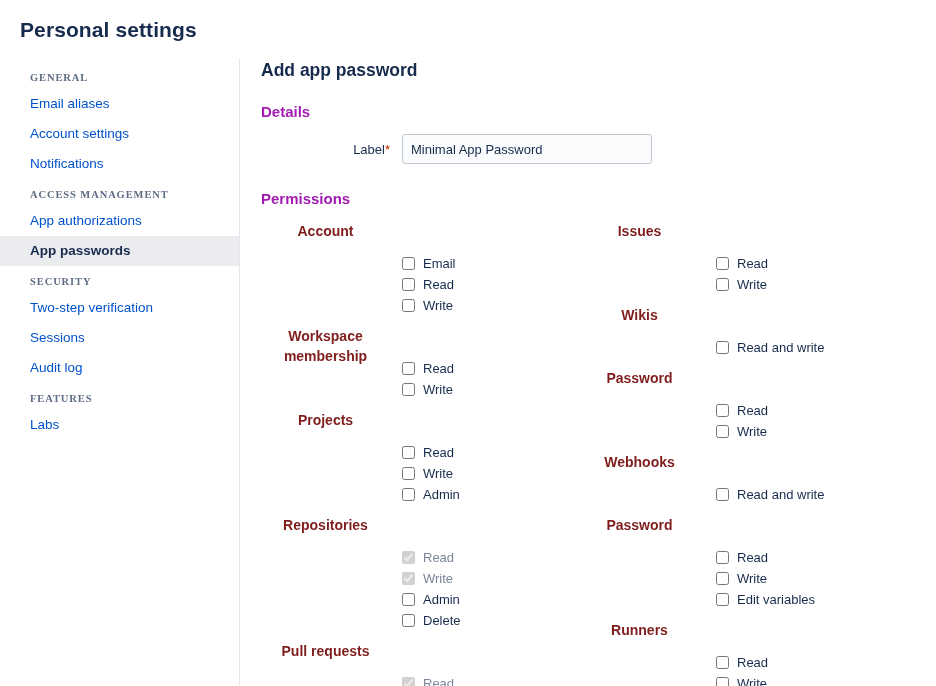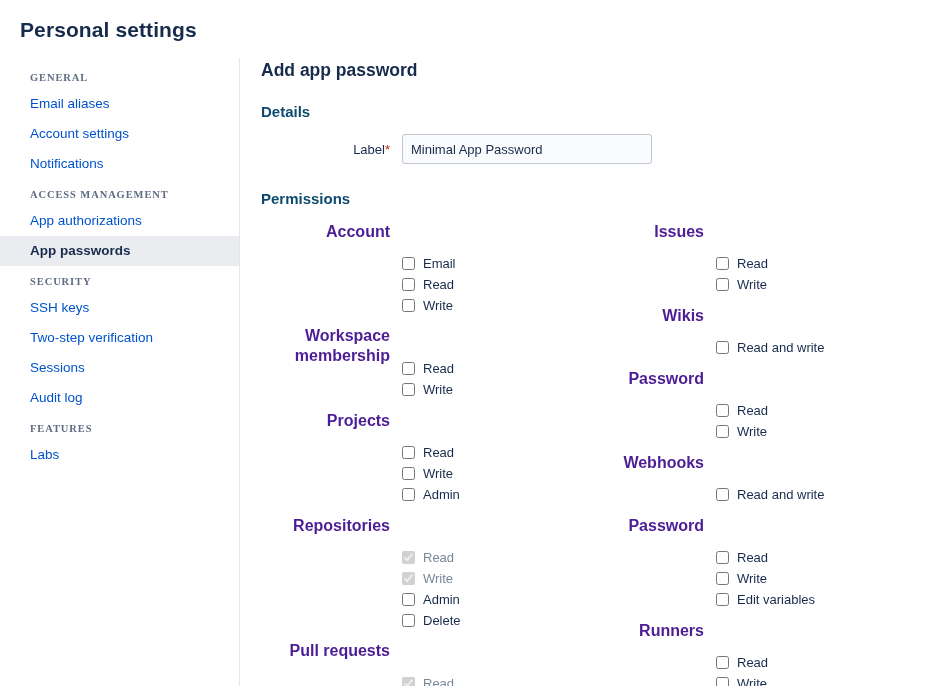--- a/index.html
+++ b/index.html
@@ -65,21 +65,21 @@
   }
   .main-title {
     font-size: 17.5px;
     font-weight: bold;
     color: #172b4d;
     margin: 2px 0 22px 0;
   }
   .section-title {
     font-size: 15px;
     font-weight: bold;
-    color: #0c4a6e;
+    color: #a21caf;
     margin: 0 0 14px 0;
   }
   .field-row {
     display: flex;
     align-items: center;
     margin-bottom: 4px;
   }
   .field-label {
     width: 141px;
     text-align: right;
@@ -110,25 +110,25 @@
   .perm-col-left { width: 290px; }
   .perm-col-right { width: 260px; margin-left: 24px; }
 
   .perm-group {
     display: flex;
     margin-bottom: 10px;
   }
   .perm-group-label {
     width: 141px;
     flex: 0 0 141px;
-    text-align: right;
+    text-align: center;
     padding-right: 12px;
-    font-size: 16px;
-    font-weight: bold;
-    color: #4c1d95;
+    font-size: 14px;
+    font-weight: bold;
+    color: #7f1d1d;
     line-height: 21px;
   }
   .perm-group-label.two-line { line-height: 20px; }
   .perm-items { flex: 1; padding-top: 1px; margin-top: 31px; }
   .perm-item {
     display: flex;
     align-items: center;
     height: 21px;
     line-height: 21px;
   }
@@ -183,21 +183,20 @@
     <div class="sidebar">
       <div id="sidebar-groups">
           <div class="nav-group-title">GENERAL</div>
           <div class="nav-item">Email aliases</div>
           <div class="nav-item">Account settings</div>
           <div class="nav-item">Notifications</div>
           <div class="nav-group-title">ACCESS MANAGEMENT</div>
           <div class="nav-item">App authorizations</div>
           <div class="nav-item selected">App passwords</div>
           <div class="nav-group-title">SECURITY</div>
-          <div class="nav-item">SSH keys</div>
           <div class="nav-item">Two-step verification</div>
           <div class="nav-item">Sessions</div>
           <div class="nav-item">Audit log</div>
           <div class="nav-group-title">FEATURES</div>
           <div class="nav-item">Labs</div>
         </div>
     </div>
 
     <div class="main">
       <div class="main-title">Add app password</div>

